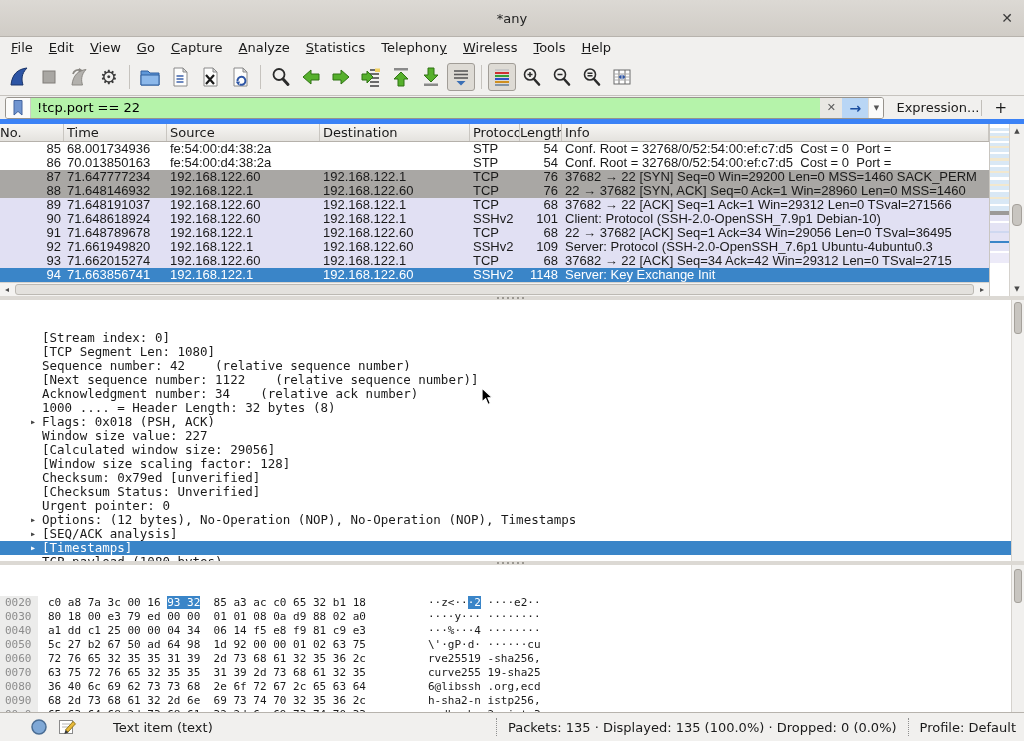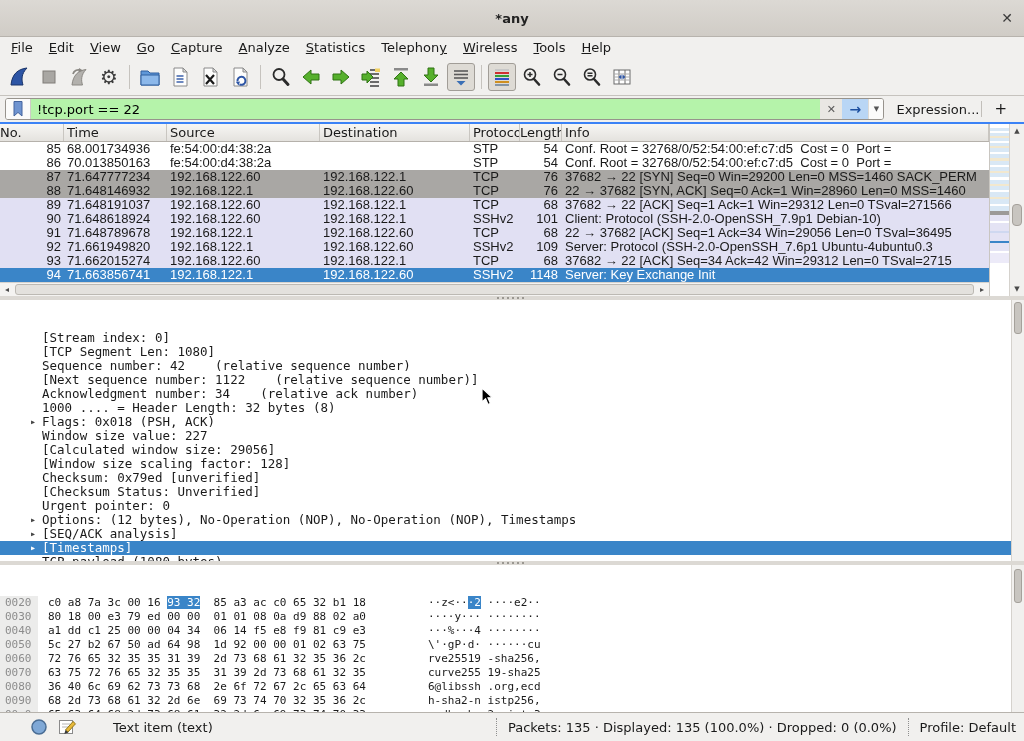--- a/index.html
+++ b/index.html
@@ -8,37 +8,37 @@
     --row-lav:#e1e0f3;
     --row-gray:#a9a7a4;
     --ui-bg:#f1f0ee;
   }
   *{box-sizing:border-box;margin:0;padding:0}
   html,body{width:1024px;height:741px;overflow:hidden}
   body{font-family:"DejaVu Sans","Liberation Sans",sans-serif;font-size:13px;color:#1a1a1a;background:var(--ui-bg)}
   #window{position:relative;width:1024px;height:741px;display:flex;flex-direction:column;overflow:hidden}
 
   
-  .titlebar{height:37px;flex:0 0 37px;background:linear-gradient(#dcd9d4,#d0ccc6);border-bottom:1px solid #b7b3ad;display:flex;align-items:center;justify-content:center;position:relative;font-weight:bold;color:#222}
+  .titlebar{height:37px;flex:0 0 37px;background:linear-gradient(#dcd9d4,#d0ccc6);border-bottom:1px solid #b7b3ad;display:flex;align-items:center;justify-content:center;position:relative;font-weight:normal;color:#222}
   .close-btn{position:absolute;right:11px;top:50%;transform:translateY(-50%);font-size:14px;color:#3a3a3a}
 
   
   .menubar{height:21px;flex:0 0 21px;background:var(--ui-bg);display:flex;align-items:center;padding-left:3px}
   .menu-item{padding:0 8px;white-space:nowrap}
 
   
   .toolbar{height:38px;flex:0 0 38px;background:var(--ui-bg);border-bottom:1px solid #c6c3be;display:flex;align-items:center;padding-left:4px}
   .tbtn{width:28px;height:28px;margin:0 1px;display:flex;align-items:center;justify-content:center;border:1px solid transparent;border-radius:3px;flex:0 0 auto}
   .tbtn.pressed{background:#dedbd5;border:1px solid #a19d97}
   .tbtn svg{display:block}
   .tsep{width:1px;height:24px;background:#c6c3be;margin:0 5px;flex:0 0 auto}
   .gear-glyph{font-size:20px;line-height:20px;color:#3c3c3c}
 
   
-  .filterbar{height:28px;flex:0 0 28px;background:var(--ui-bg);border-bottom:2px solid #3b82f6;display:flex;align-items:center;padding:0 5px}
+  .filterbar{height:28px;flex:0 0 28px;background:var(--ui-bg);border-bottom:5px solid #3b82f6;display:flex;align-items:center;padding:0 5px}
   .filter-box{flex:1;height:22px;background:#fff;border:1px solid #97938d;border-radius:3px;display:flex;align-items:stretch;overflow:hidden}
   .bookmark-btn{width:25px;display:flex;align-items:center;justify-content:center;background:#fbfbfa;border-right:1px solid #cfccc7}
   .filter-input{flex:1;background:var(--filter-green);display:flex;align-items:center;padding-left:6px;color:#000;white-space:pre}
   .clear-btn{width:22px;background:#e9e7e3;display:flex;align-items:center;justify-content:center;color:#5a5a5a;font-size:11px}
   .apply-btn{width:26px;background:#b9d6f5;display:flex;align-items:center;justify-content:center;color:#1c4fa0;font-weight:bold;font-size:14px}
   .apply-caret{width:15px;display:flex;align-items:center;justify-content:center;font-size:7px;color:#555;background:#fbfbfa;border-left:1px solid #dddad5}
   .expression-label{margin:0 2px 0 12px;white-space:nowrap}
   .fsep{width:1px;height:16px;background:#c2bfba}
   .add-btn{margin:0 12px;font-size:15px}
 

